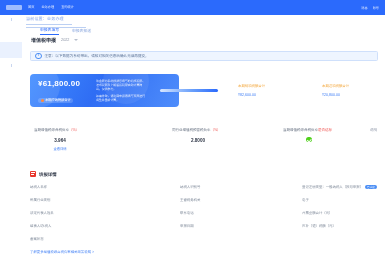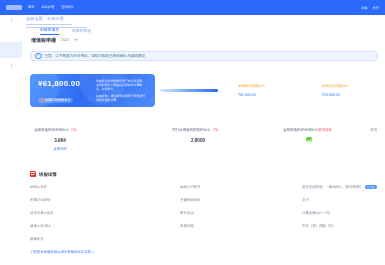--- a/index.html
+++ b/index.html
@@ -85,21 +85,21 @@
   .info-icon{
     width:4.5px;height:4.5px;border-radius:50%;
     border:0.6px solid #4b8ef5;color:#4b8ef5;
     font-size:3.4px;line-height:3.6px;text-align:center;font-weight:bold;
     flex:none;
   }
   .alert-text{font-size:3.6px;line-height:5px;color:#5b7398;white-space:nowrap;}
 
   
   .hero{
-    position:absolute;left:30px;top:74px;width:125px;height:33px;
+    position:absolute;left:30px;top:74px;width:149px;height:33px;
     border-radius:4px;
     background:linear-gradient(118deg,#3f8bff 0%,#2f6df4 45%,#4f8dfb 100%);
     overflow:hidden;
   }
   .hero:before{
     content:"";position:absolute;left:-14px;top:-10px;width:44px;height:44px;
     border-radius:50%;background:rgba(255,255,255,.10);
   }
   .hero:after{
     content:"";position:absolute;right:30px;top:-16px;width:46px;height:46px;

